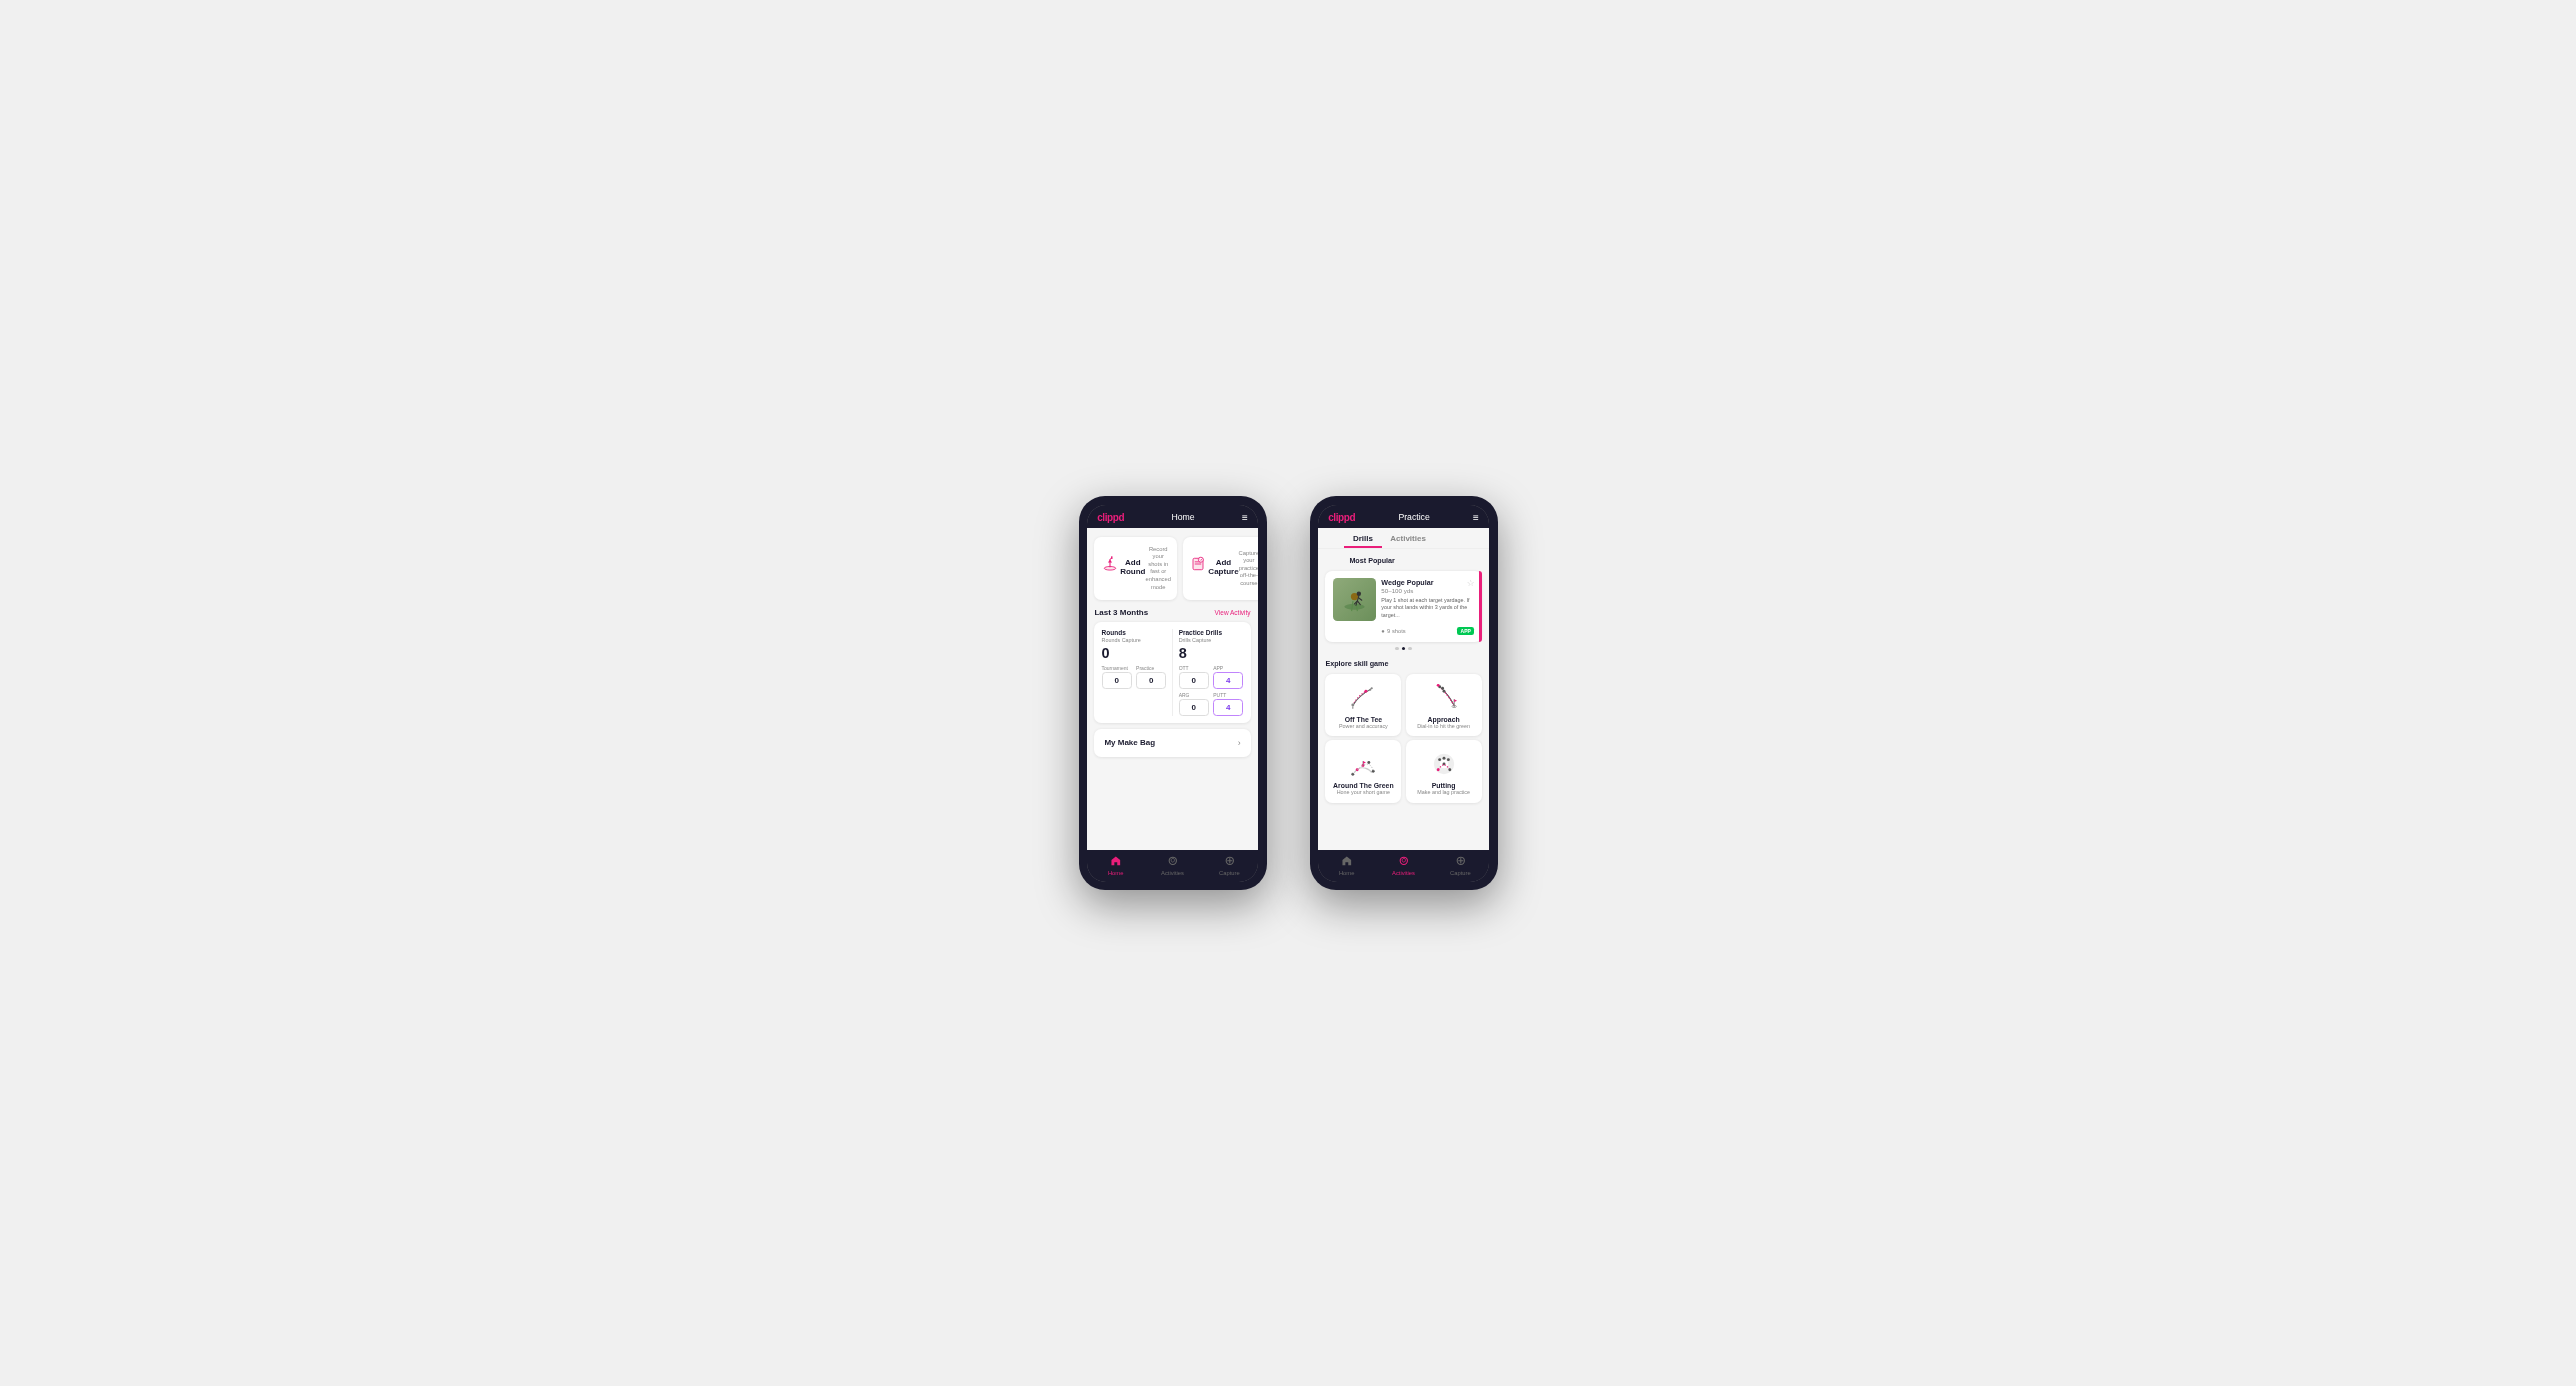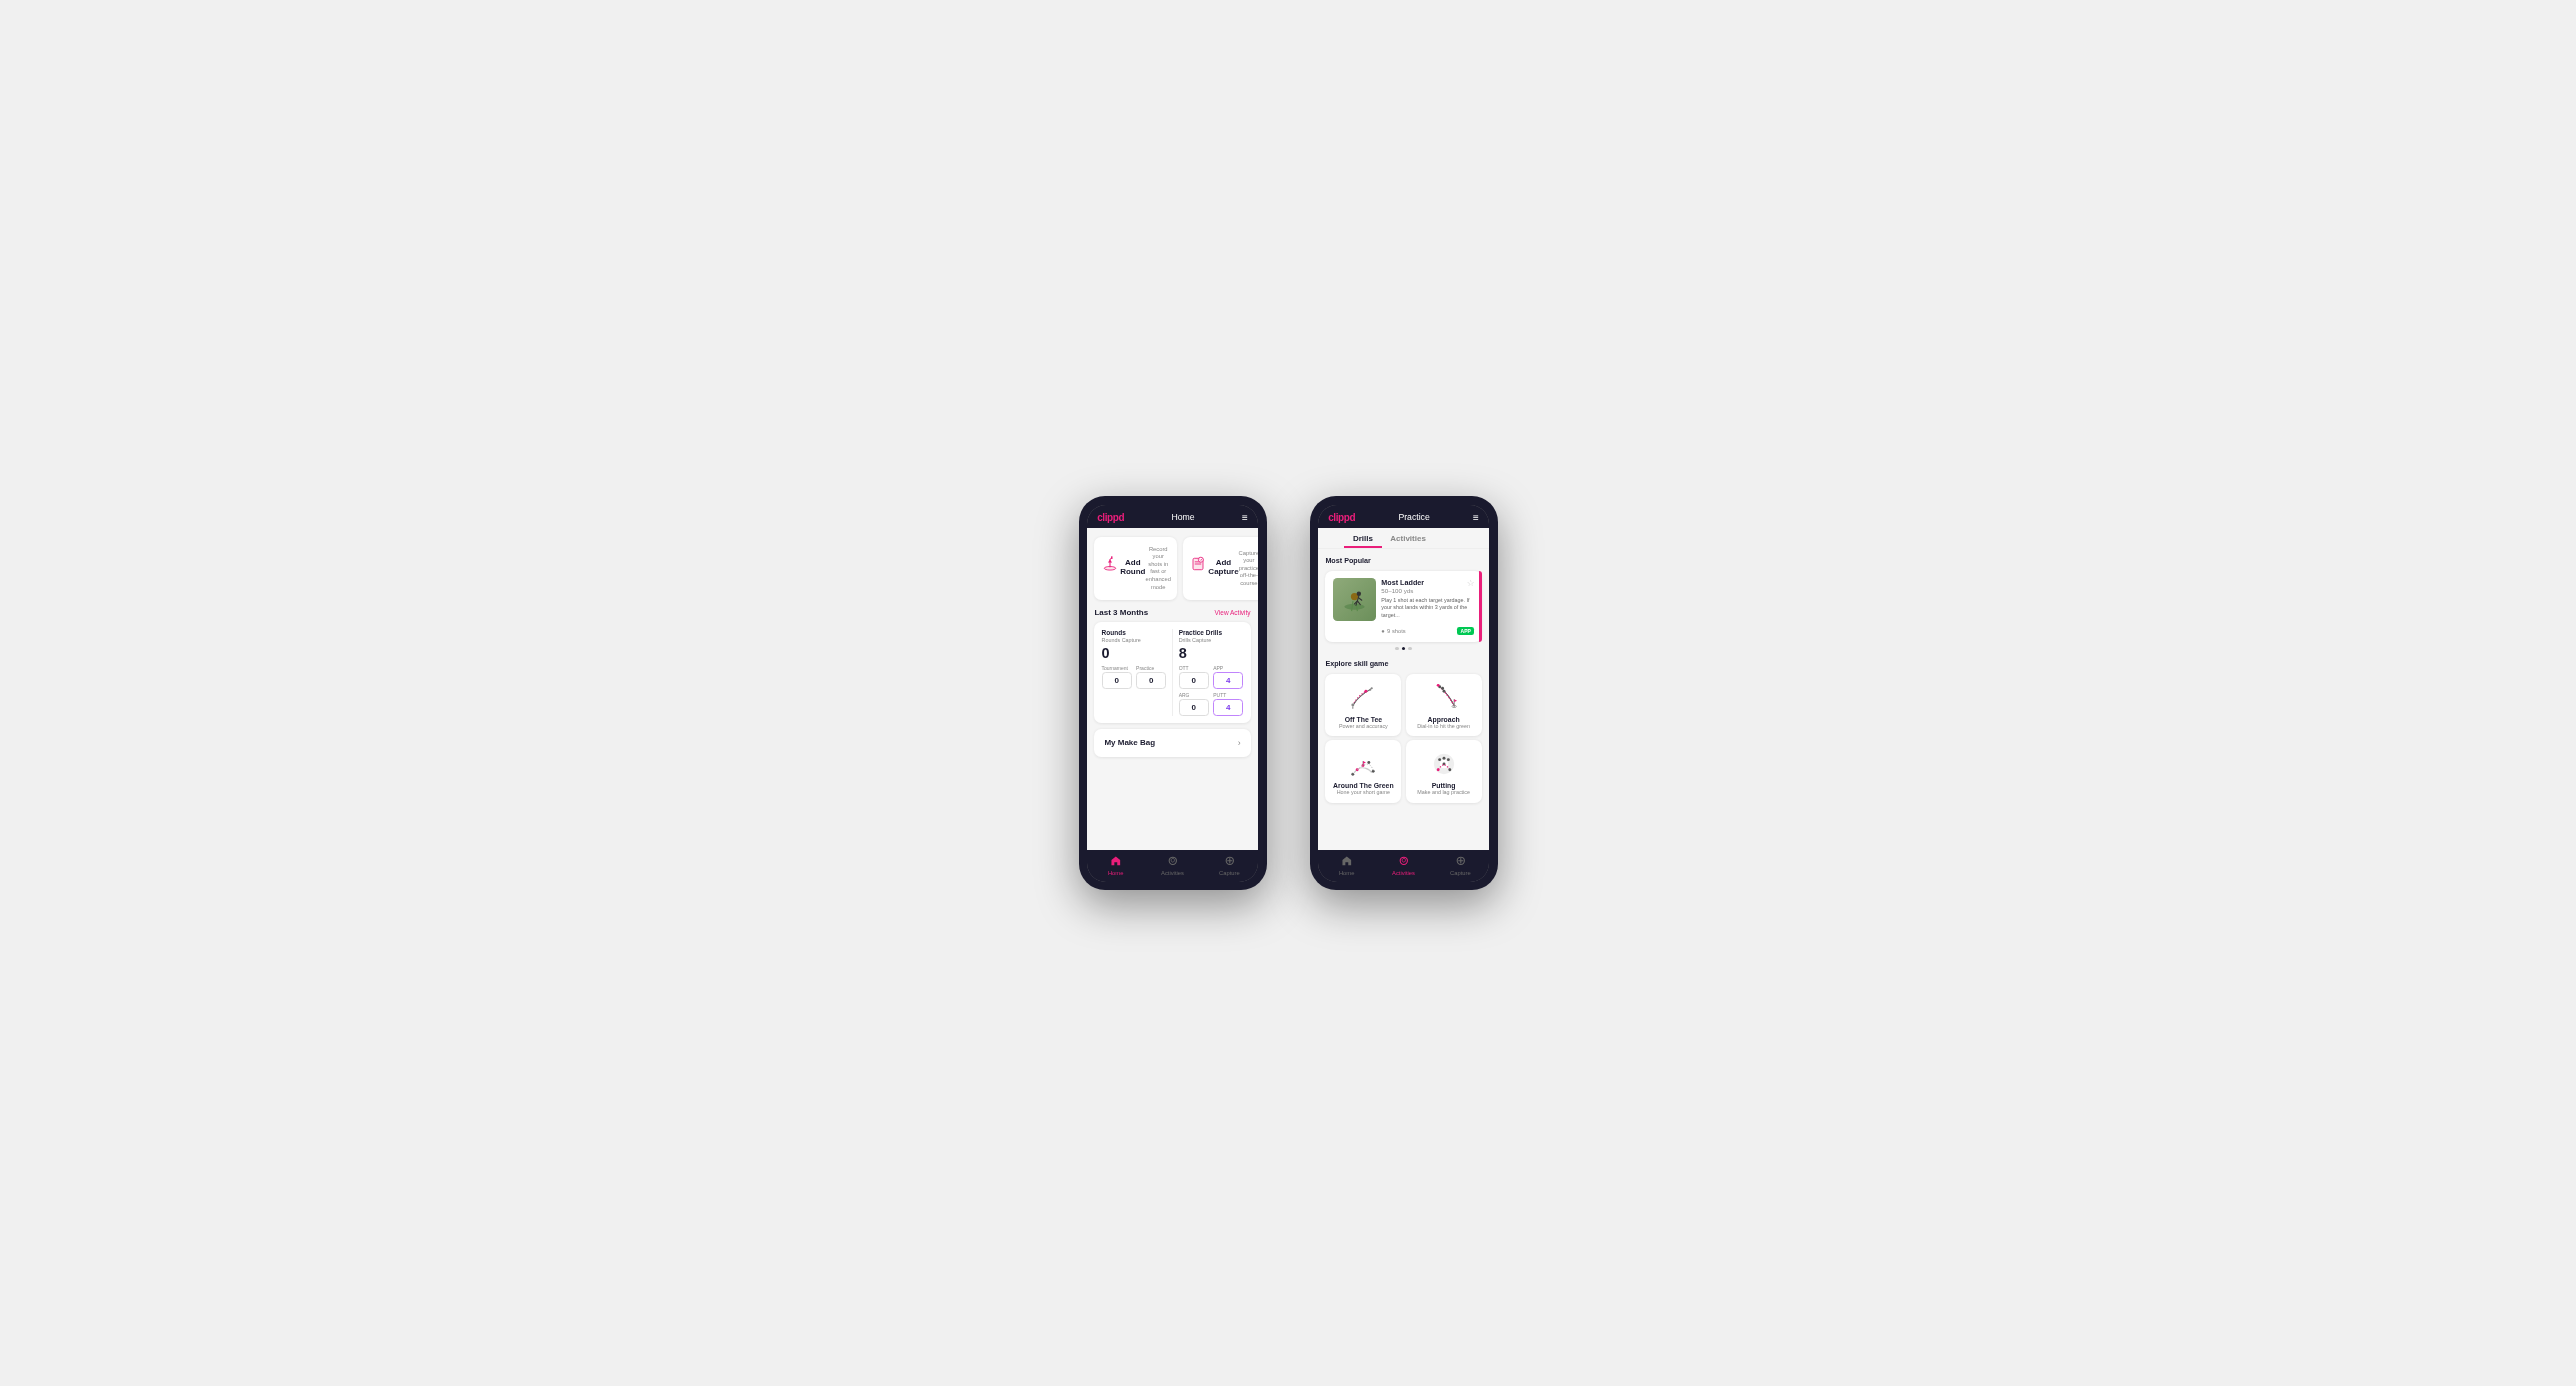--- a/index.html
+++ b/index.html
@@ -244,20 +244,21 @@
 
     
     .most-popular-section {
       padding: 7.2px 7.2px 4.3px;
     }
     .most-popular-title {
       font-size: 7.2px;
       font-weight: 700;
       color: #1a1a2e;
       margin-bottom: 5.8px;
+      margin-left: 24px;
     }
     .drill-card {
       background: white;
       border-radius: 7.2px;
       padding: 7.2px;
       display: flex;
       gap: 5.8px;
       box-shadow: 0 0.7px 2.9px rgba(0,0,0,0.08);
       position: relative;
     }
@@ -563,21 +564,21 @@
 
                   <circle cx="26" cy="12" r="3" fill="#333"></circle>
                   <path d="M26 15 L24 22 L20 26" stroke="#333" stroke-width="1.5" stroke-linecap="round"></path>
                   <path d="M26 18 L30 21" stroke="#333" stroke-width="1.5" stroke-linecap="round"></path>
                   <path d="M24 22 L22 28" stroke="#333" stroke-width="1.5" stroke-linecap="round"></path>
                   <path d="M24 22 L28 27" stroke="#333" stroke-width="1.5" stroke-linecap="round"></path>
                 </svg>
               </div>
             </div>
             <div class="drill-info">
-              <div class="drill-name">Most Ladder</div>
+              <div class="drill-name">Wedge Popular</div>
               <div class="drill-range">50–100 yds</div>
               <div class="drill-desc">Play 1 shot at each target yardage. If your shot lands within 3 yards of the target...</div>
               <div class="drill-footer">
                 <div class="drill-shots">
                   <span>●</span>
                   <span>9 shots</span>
                 </div>
                 <span class="app-badge">APP</span>
               </div>
             </div>

